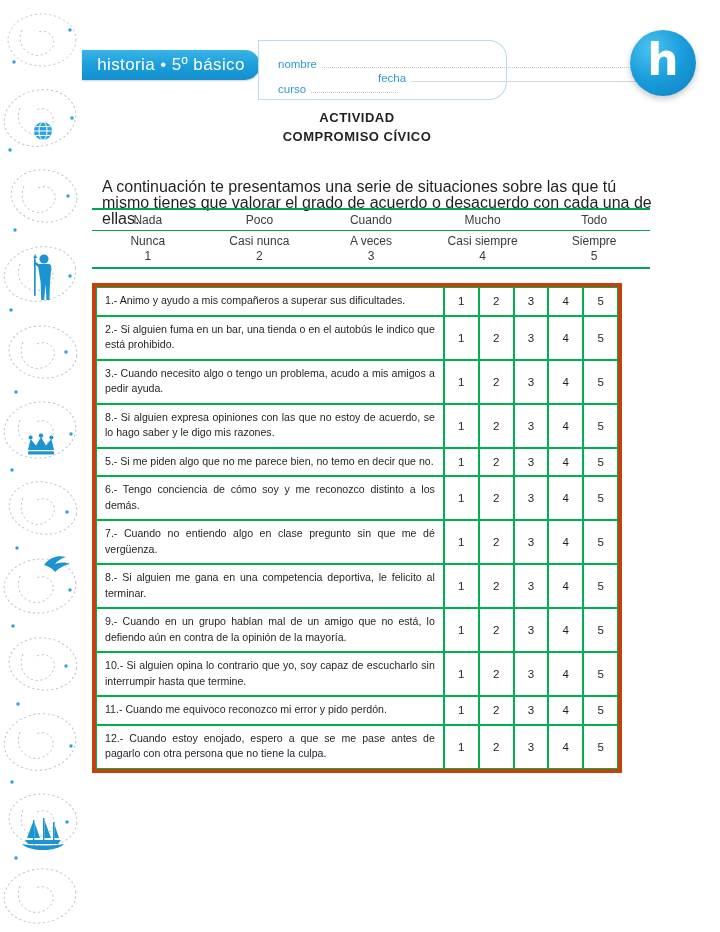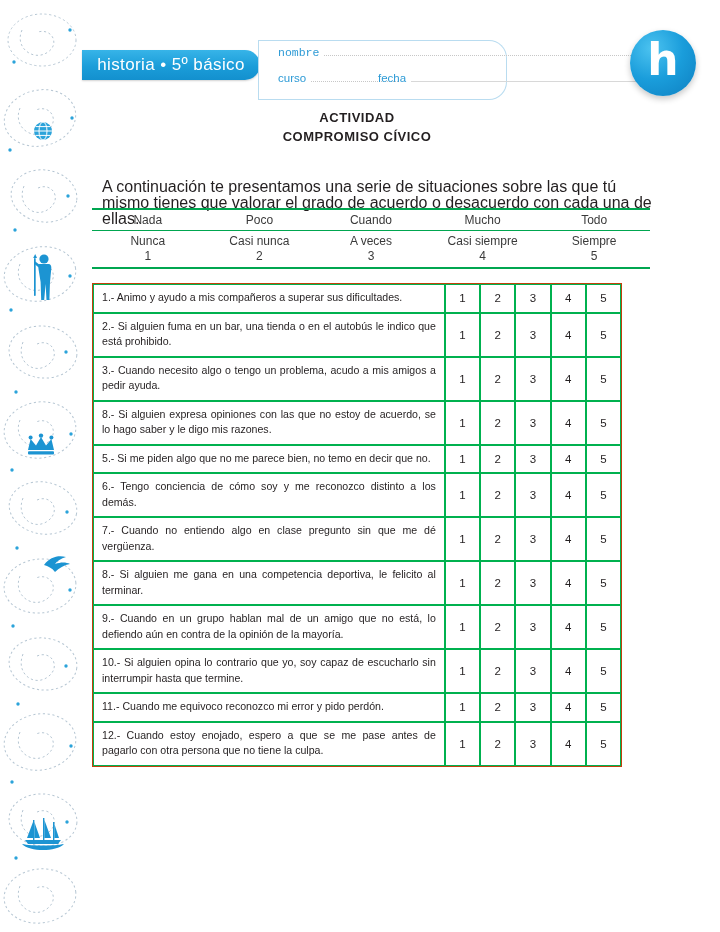--- a/index.html
+++ b/index.html
@@ -46,22 +46,22 @@
   }
 
   .form-row{position:absolute;display:flex;align-items:baseline;}
   .form-label{color:#2e9bd6;font-size:11.5px;}
   .dots{
     flex:1 1 auto;height:1px;margin-left:5px;
     border-bottom:1px dotted #c7c7c7;
   }
   .solidline{flex:1 1 auto;height:1px;margin-left:5px;border-bottom:1px solid #d8d8d8;}
 
-  #row-nombre{left:278px;top:46px;width:375px;font-family:Liberation Mono, monospace;}
-  #row-curso{left:278px;top:72px;width:120px;}
+  #row-nombre{left:278px;top:58px;width:375px;}
+  #row-curso{left:278px;top:83px;width:120px;}
   #row-fecha{left:378px;top:72px;width:280px;}
 
   #h-badge{
     position:absolute;left:630px;top:30px;width:66px;height:66px;
     border-radius:50%;
     background:radial-gradient(circle at 33% 28%, #4cc3f0 0%, #1a9ddb 48%, #0e7fc0 100%);
     box-shadow:0 3px 6px rgba(0,0,0,.22);
     display:flex;align-items:center;justify-content:center;
   }
   #h-badge span{
@@ -93,21 +93,21 @@
   .legend-row{display:flex;}
   .legend-cell{flex:1 1 0;text-align:center;font-size:12px;color:#3a3a3a;}
   .legend-row.top .legend-cell{padding:3px 0 3px;}
   .legend-row.mid .legend-cell{padding:3px 0 1px;}
   .legend-row.num .legend-cell{padding:0 0 4px;}
 
   
   #qtable{
     position:absolute;left:92px;top:283px;width:530px;
     border-collapse:separate;border-spacing:0;
-    border:1px solid #c2410c;
+    border:4px solid #c2410c;
   }
   #qtable td{
     border:1.6px solid #00b14f;
     vertical-align:middle;
     background:#fff;
   }
   #qtable td.stmt{
     width:352px;
     padding:5px 8px 6px 8px;
     font-size:10.6px;line-height:15.5px;

